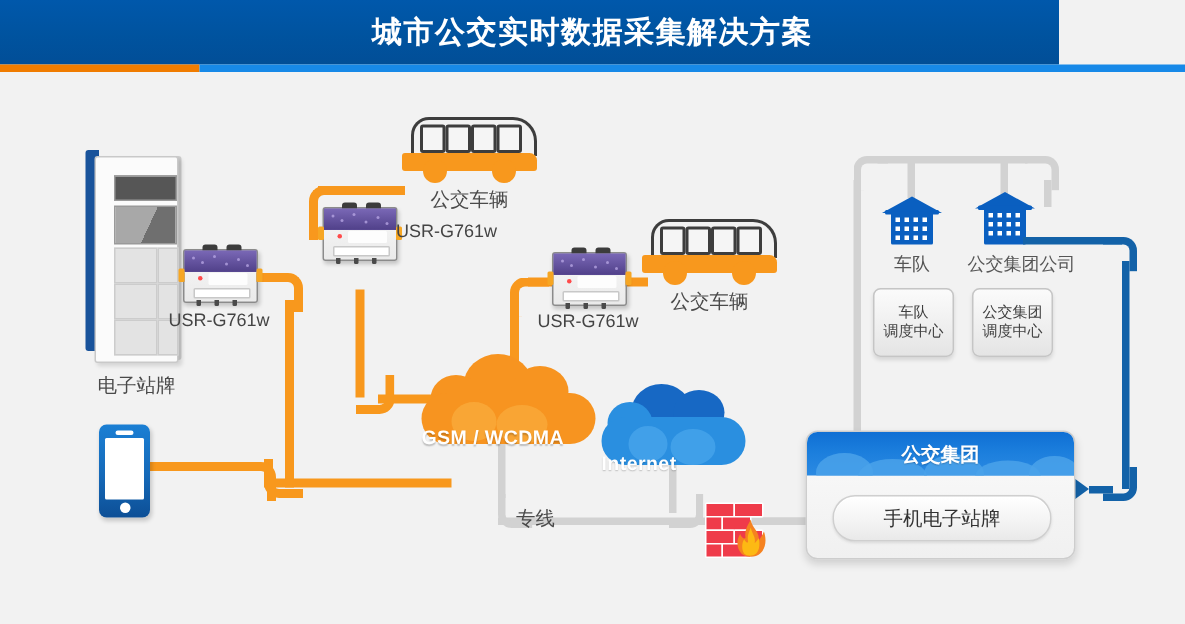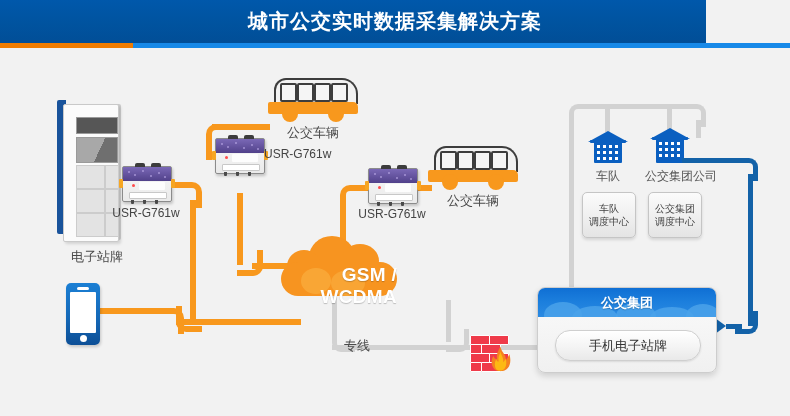--- a/index.html
+++ b/index.html
@@ -75,23 +75,23 @@
   .dev-led{position:absolute;width:3px;height:3px;border-radius:50%;background:#ff4b4b;top:17px;left:9px;}
   .dev-txt{position:absolute;left:16px;top:15px;width:26px;height:8px;background:#ffffff;opacity:.85;border-radius:1px;}
   .dev-bar{position:absolute;left:6px;top:25px;width:36px;height:5px;background:#ffffff;border:1px solid #c8c8c8;border-radius:1px;}
   .dev-ear{position:absolute;top:12px;width:4px;height:9px;background:#f6a623;border-radius:1px;}
   .dev-pin{position:absolute;bottom:-3px;width:3px;height:4px;background:#4a4a4a;border-radius:0 0 1px 1px;}
   .dev-ant{position:absolute;top:-4px;width:10px;height:4px;background:#3c3c3c;border-radius:2px 2px 0 0;}
 
   
   .cloud{position:absolute;}
   .cl-p{position:absolute;border-radius:50%;}
-  .cloud-label{position:absolute;width:100%;text-align:right;color:#ffffff;
-    font-size:19px;font-weight:bold;letter-spacing:.3px;z-index:6;
-    text-shadow:0 1px 1px rgba(0,0,0,.22);}
+  .cloud-label{position:absolute;width:100%;text-align:left;color:#ffffff;
+    font-size:13px;font-weight:bold;letter-spacing:.3px;z-index:6;
+    text-shadow:0 1px 1px rgba(0,0,0,.22);margin-top:20px;}
 
   .og1{background:#f79420;}
   .og2{background:#f9a93a;}
   .bl1{background:#1768c4;}
   .bl2{background:#2a8fe0;}
   .bl3{background:#4aa6ec;}
 
   
   .bld{position:absolute;width:40px;height:32px;}
   .bld-roof{position:absolute;left:0;top:0;width:0;height:0;
@@ -202,21 +202,21 @@
       <div class="k-screen k-scr1"></div>
       <div class="k-screen k-scr2"></div>
       <div class="k-row k-a" style="top:60px;"></div>
       <div class="k-row k-b" style="top:60px;"></div>
       <div class="k-row k-a" style="top:84px;"></div>
       <div class="k-row k-b" style="top:84px;"></div>
       <div class="k-row k-a" style="top:108px;"></div>
       <div class="k-row k-b" style="top:108px;"></div>
     </div>
   </div>
-  <div class="lbl lbl-lg" style="left:71px;top:248px;width:80px;">电子站牌</div>
+  <div class="lbl lbl-lg" style="left:51px;top:248px;width:80px;text-align:center;">电子站牌</div>
 
   <div class="phone">
     <div class="phone-spk"></div>
     <div class="phone-scr"></div>
     <div class="phone-btn"></div>
   </div>
 
   <div class="dev" style="left:122px;top:166px;">
     <div class="dev-ant" style="left:12px;"></div>
     <div class="dev-ant" style="left:28px;"></div>
@@ -310,20 +310,29 @@
   <div class="cloud" style="left:281px;top:236px;width:116px;height:62px;">
     <div class="cl-p og1" style="left:28px;top:0px;width:46px;height:42px;"></div>
     <div class="cl-p og1" style="left:60px;top:8px;width:38px;height:34px;"></div>
     <div class="cl-p og1" style="left:6px;top:14px;width:34px;height:32px;"></div>
     <div class="cl-p og1" style="left:0px;top:26px;width:116px;height:34px;border-radius:18px;"></div>
     <div class="cl-p og2" style="left:20px;top:32px;width:30px;height:26px;opacity:.85;"></div>
     <div class="cl-p og2" style="left:50px;top:34px;width:34px;height:26px;opacity:.8;"></div>
     <div class="cloud-label" style="top:28px;">GSM / WCDMA</div>
   </div>
 
+  <div class="cloud" style="left:401px;top:256px;width:96px;height:56px;">
+    <div class="cl-p bl1" style="left:20px;top:0px;width:40px;height:36px;"></div>
+    <div class="cl-p bl1" style="left:48px;top:4px;width:34px;height:30px;"></div>
+    <div class="cl-p bl2" style="left:4px;top:12px;width:30px;height:28px;"></div>
+    <div class="cl-p bl2" style="left:0px;top:22px;width:96px;height:32px;border-radius:16px;"></div>
+    <div class="cl-p bl3" style="left:18px;top:28px;width:26px;height:24px;opacity:.75;"></div>
+    <div class="cl-p bl3" style="left:46px;top:30px;width:30px;height:24px;opacity:.7;"></div>
+    <div class="cloud-label" style="top:25px;">Internet</div>
+  </div>
 
   <div class="lbl lbl-lg" style="left:344px;top:337px;">专线</div>
 
   <div class="fw">
     <div class="brick" style="left:0px;top:1px;width:18px;height:8px;"></div>
     <div class="brick" style="left:19px;top:1px;width:18px;height:8px;"></div>
     <div class="brick" style="left:0px;top:10px;width:10px;height:8px;"></div>
     <div class="brick" style="left:11px;top:10px;width:18px;height:8px;"></div>
     <div class="brick" style="left:0px;top:19px;width:18px;height:8px;"></div>
     <div class="brick" style="left:19px;top:19px;width:18px;height:8px;"></div>

